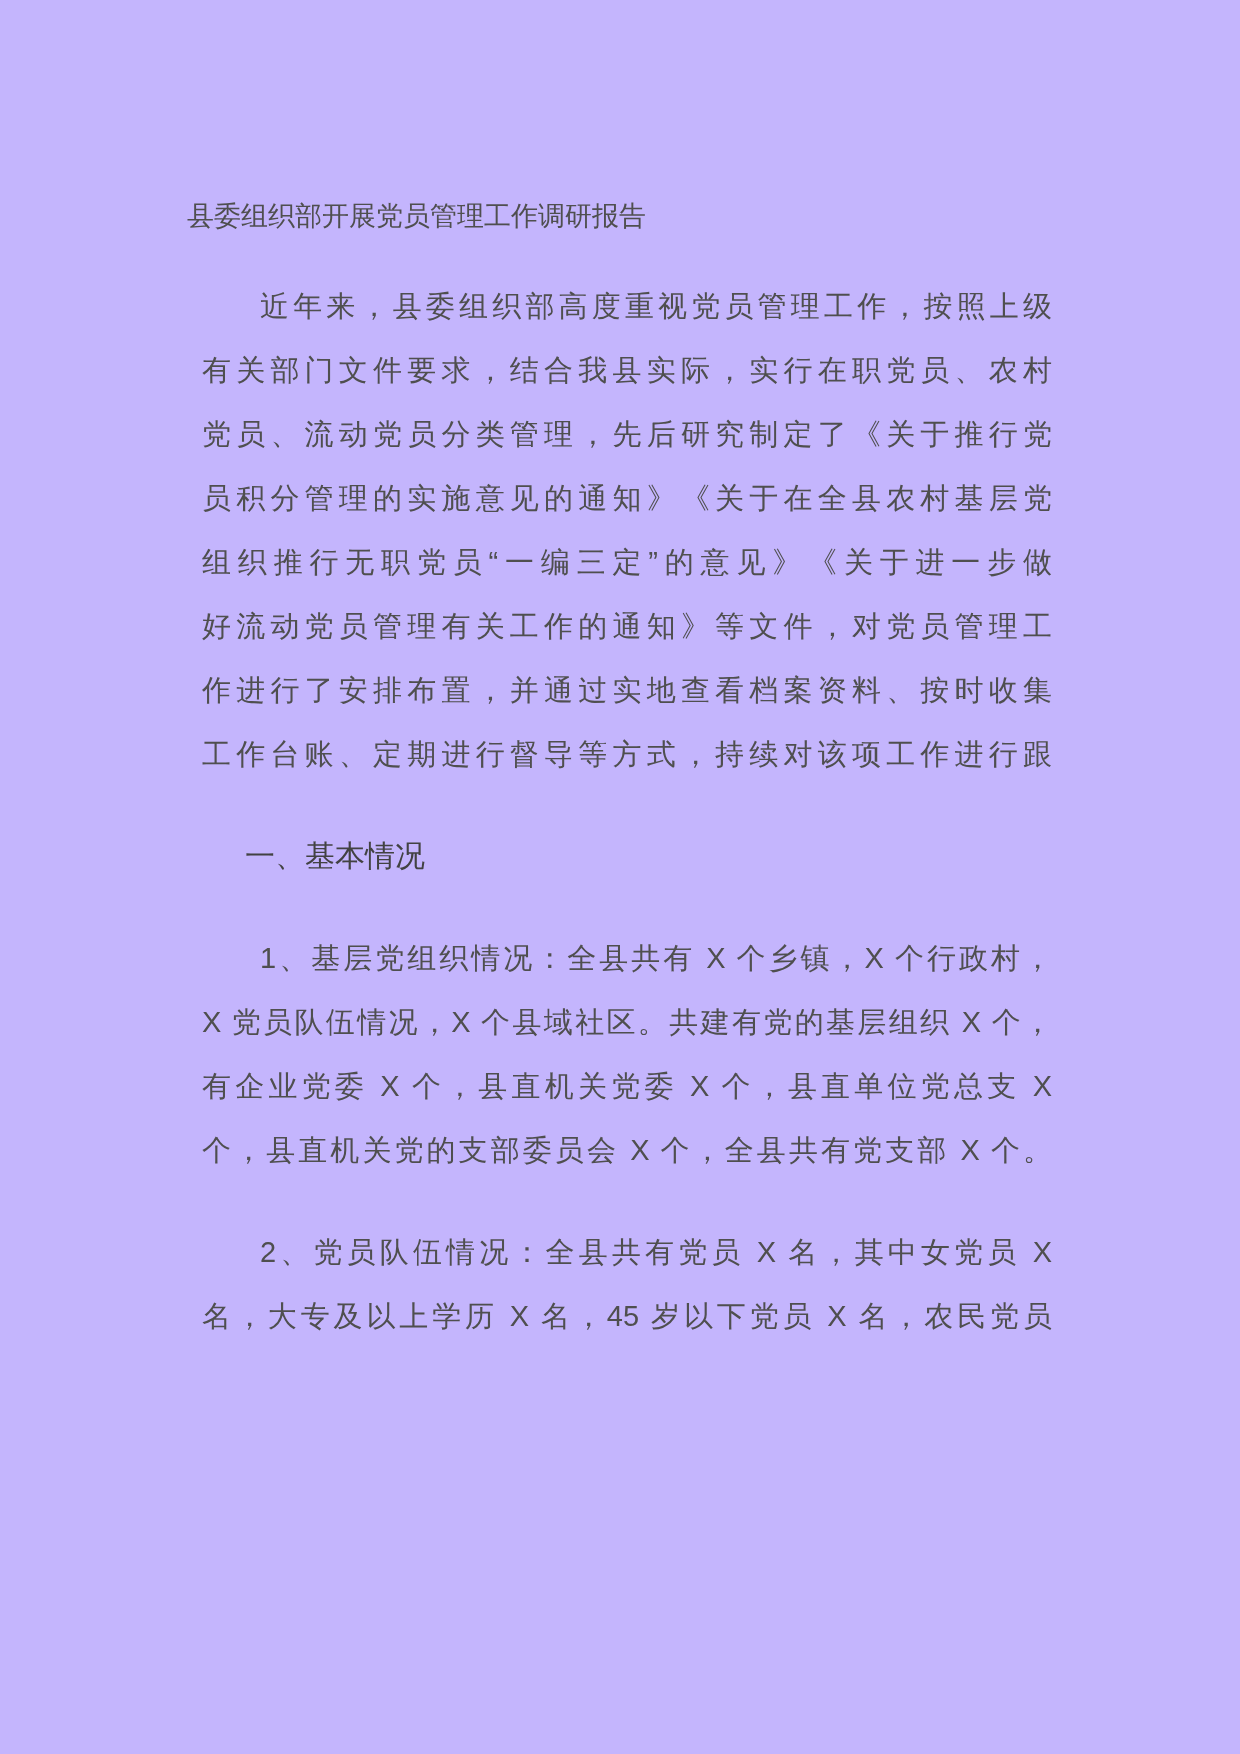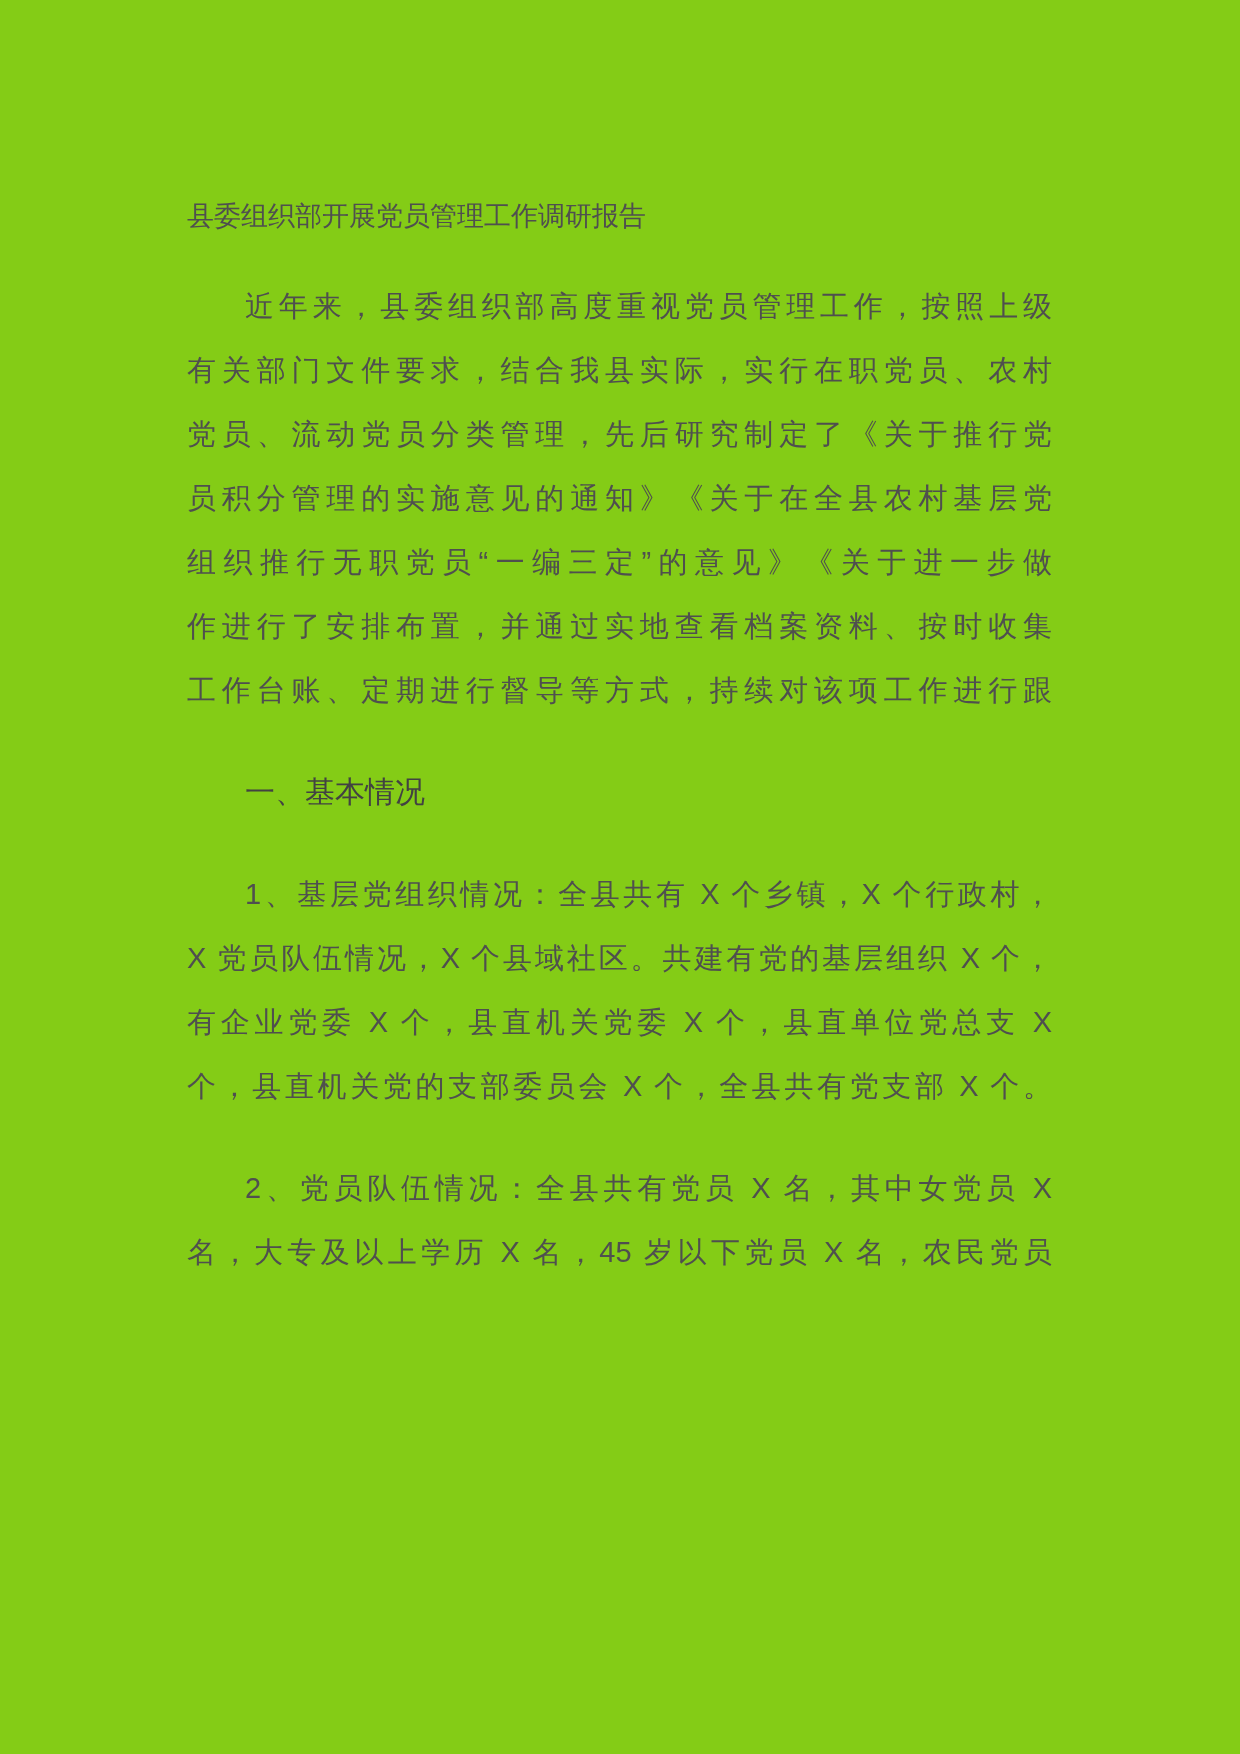--- a/index.html
+++ b/index.html
@@ -6,33 +6,33 @@
   body {
     width: 1240px;
     height: 1754px;
     background: #ffffff;
     font-family: "Liberation Sans", "DejaVu Sans", sans-serif;
   }
   .page {
     position: relative;
     width: 1240px;
     height: 1754px;
-    background: #84cc16;
+    background: #c4b5fd;
     overflow: hidden;
   }
   .content {
     padding: 196px 188px 0 187px; 
   }
   .doc-title {
     font-size: 27px;
     line-height: 40px;
     color: #4f4f4f;
     text-align: left;
   }
-  .para { margin: 38px 0 0 0; }
+  .para { margin: 38px 0 0 15px; }
   .line {
     font-size: 29px;
     line-height: 64px;
     color: #4f4f4f;
     text-align: left;
     white-space: normal;
   }
   .jl {            
     text-align: justify;
     text-align-last: justify;
@@ -54,20 +54,21 @@
   <div class="content">
 
     <div class="doc-title">县委组织部开展党员管理工作调研报告</div>
 
     <div class="para">
       <div class="line jl indent">近年来，县委组织部高度重视党员管理工作，按照上级</div>
       <div class="line jl">有关部门文件要求，结合我县实际，实行在职党员、农村</div>
       <div class="line jl">党员、流动党员分类管理，先后研究制定了《关于推行党</div>
       <div class="line jl">员积分管理的实施意见的通知》《关于在全县农村基层党</div>
       <div class="line jl">组织推行无职党员“一编三定”的意见》《关于进一步做</div>
+      <div class="line jl">好流动党员管理有关工作的通知》等文件，对党员管理工</div>
       <div class="line jl">作进行了安排布置，并通过实地查看档案资料、按时收集</div>
       <div class="line jl">工作台账、定期进行督导等方式，持续对该项工作进行跟</div>
     </div>
 
     <div class="heading">一、基本情况</div>
 
     <div class="para">
       <div class="line jl indent">1、基层党组织情况：全县共有 X 个乡镇，X 个行政村，</div>
       <div class="line jl">X 党员队伍情况，X 个县域社区。共建有党的基层组织 X 个，</div>
       <div class="line jl">有企业党委 X 个，县直机关党委 X 个，县直单位党总支 X</div>

